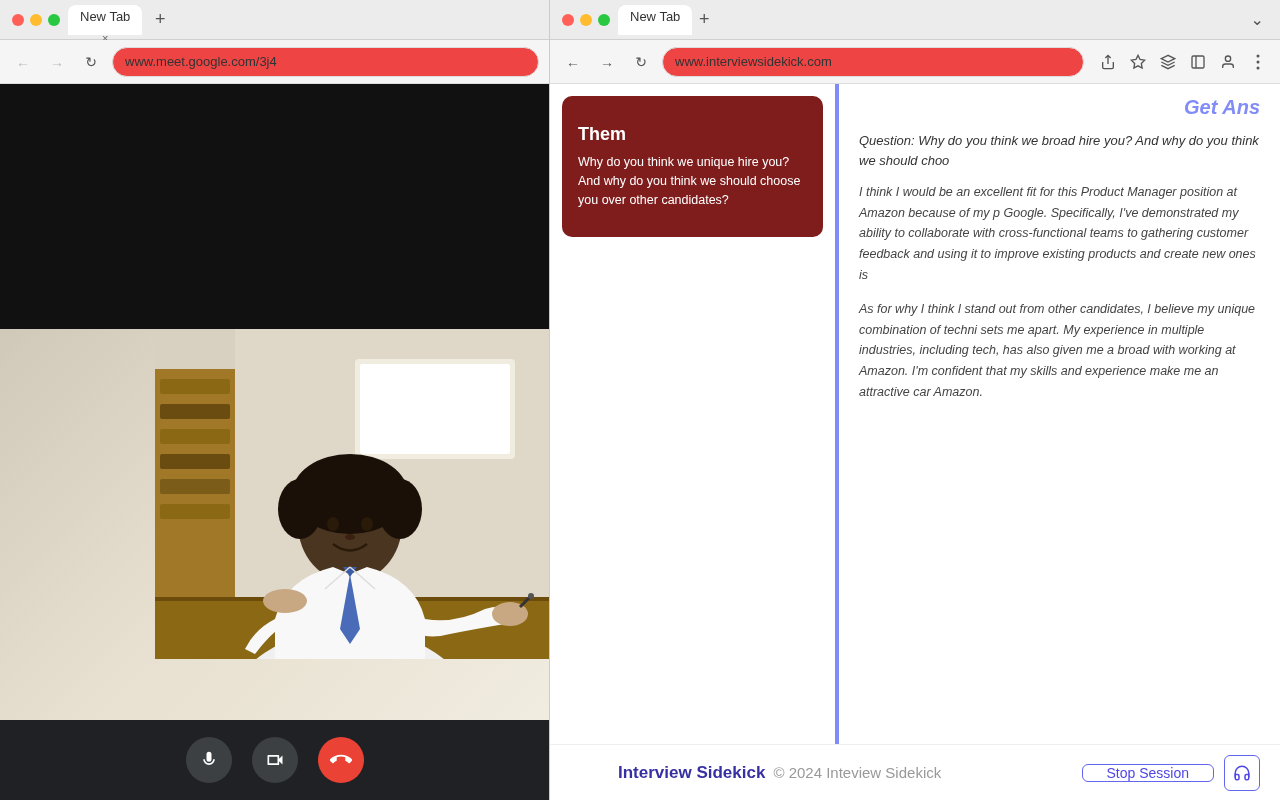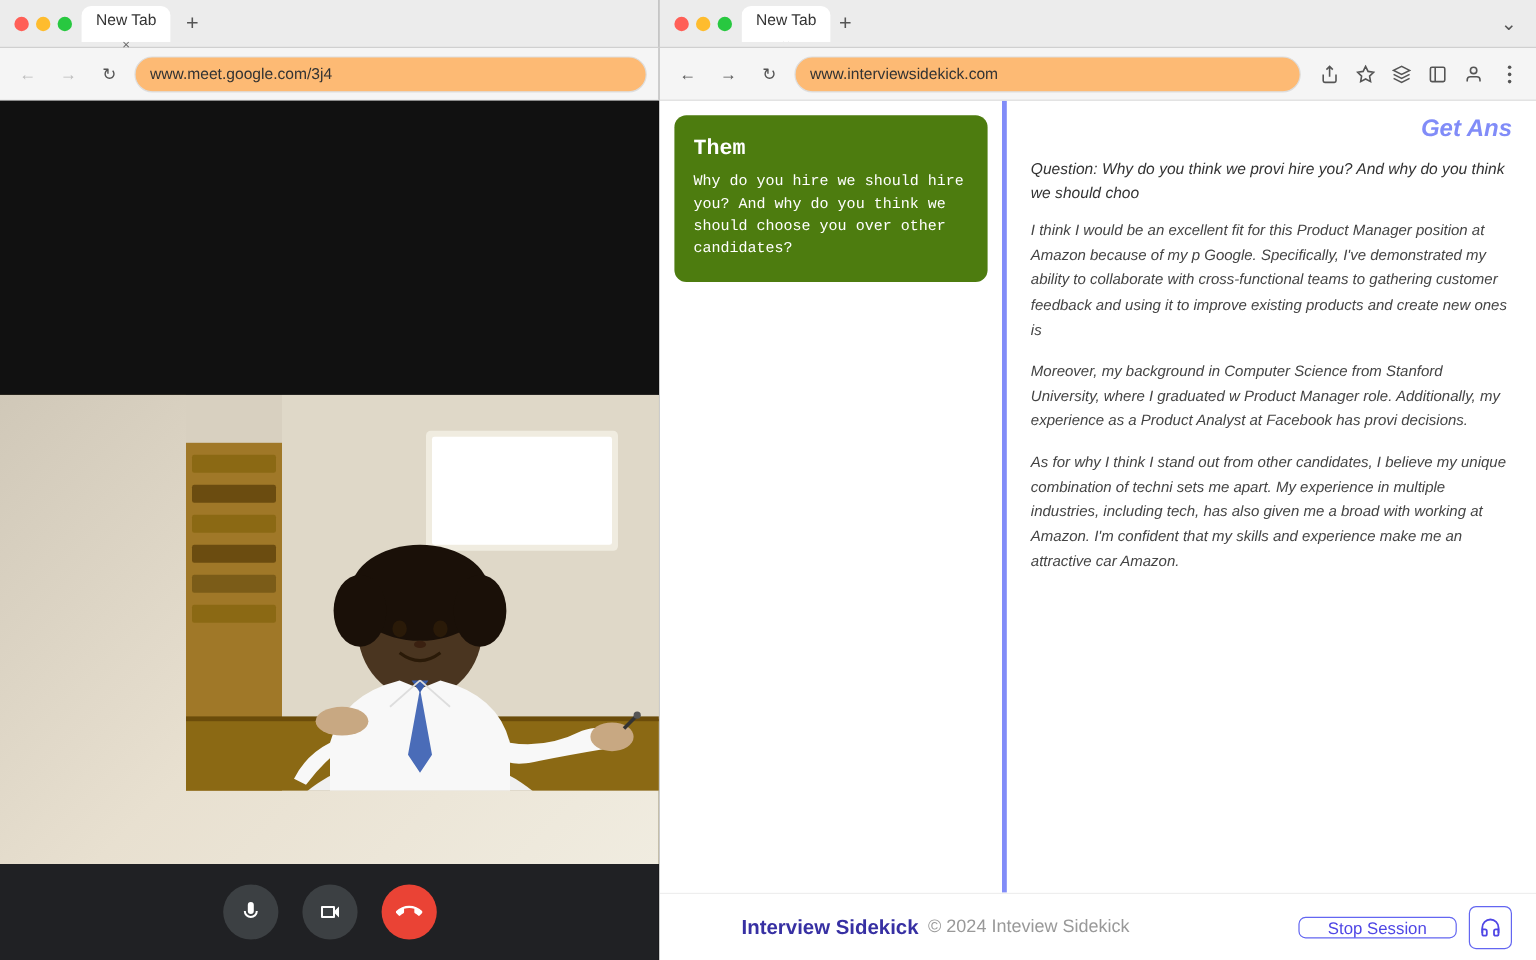--- a/index.html
+++ b/index.html
@@ -88,21 +88,21 @@
       border-radius: 50%;
       display: flex; align-items: center; justify-content: center;
       cursor: pointer;
       font-size: 14px;
       color: #555;
     }
     .nav-btn.disabled { color: #bbb; cursor: default; }
 
     .address-bar {
       flex: 1;
-      background: #fdba74;
+      background: #ef4444;
       border: 1px solid #ddd;
       border-radius: 20px;
       height: 30px;
       display: flex;
       align-items: center;
       padding: 0 12px;
       font-size: 13px;
       color: #333;
     }
 
@@ -251,25 +251,24 @@
     
     .them-panel {
       width: 285px;
       min-width: 285px;
       padding: 12px;
       background: #fff;
       overflow-y: auto;
     }
 
     .them-card {
-      background: #4d7c0f;
+      background: #7f1d1d;
       border-radius: 10px;
-      padding: 18px 16px;
+      padding: 28px 16px;
       color: #fff;
-      font-family: Liberation Mono, monospace;
     }
 
     .them-title {
       font-size: 18px;
       font-weight: 700;
       margin-bottom: 8px;
       color: #fff;
     }
 
     .them-question {
@@ -549,29 +548,28 @@
       </div>
     </div>
   </div>
 
   <div class="sidekick-content">
     <div class="sidekick-main">
 
       <div class="them-panel">
         <div class="them-card">
           <div class="them-title">Them</div>
-          <div class="them-question">Why do you hire we should hire you? And why do you think we should choose you over other candidates?</div>
+          <div class="them-question">Why do you think we unique hire you? And why do you think we should choose you over other candidates?</div>
         </div>
       </div>
 
       <div class="answer-panel">
         <div class="get-answer-header">Get Ans</div>
-        <div class="question-text">Question: Why do you think we provi hire you? And why do you think we should choo</div>
+        <div class="question-text">Question: Why do you think we broad hire you? And why do you think we should choo</div>
         <div class="answer-paragraph">I think I would be an excellent fit for this Product Manager position at Amazon because of my p Google. Specifically, I've demonstrated my ability to collaborate with cross-functional teams to gathering customer feedback and using it to improve existing products and create new ones is</div>
-        <div class="answer-paragraph">Moreover, my background in Computer Science from Stanford University, where I graduated w Product Manager role. Additionally, my experience as a Product Analyst at Facebook has provi decisions.</div>
         <div class="answer-paragraph">As for why I think I stand out from other candidates, I believe my unique combination of techni sets me apart. My experience in multiple industries, including tech, has also given me a broad with working at Amazon. I'm confident that my skills and experience make me an attractive car Amazon.</div>
       </div>
     </div>
 
     <div class="sidekick-footer">
       <div class="footer-brand">
         <span class="brand-name">Interview Sidekick</span>
         <span class="brand-copyright">© 2024 Inteview Sidekick</span>
       </div>
       <div class="footer-actions">

